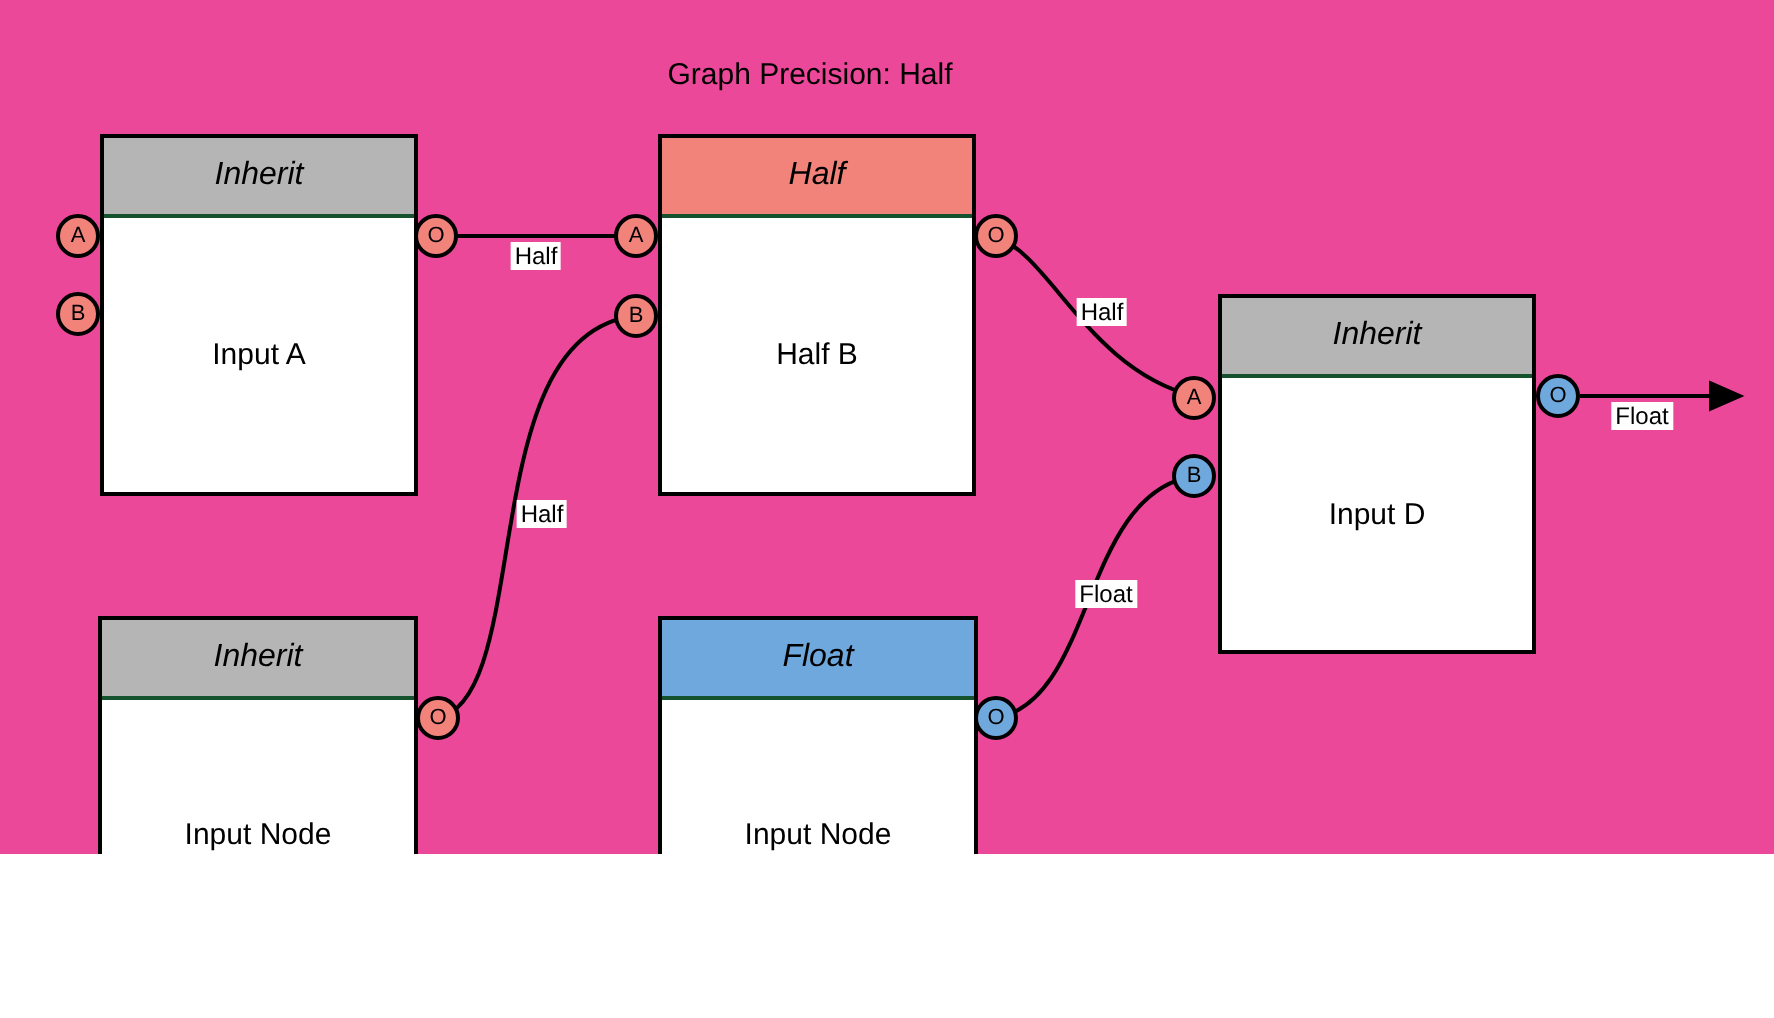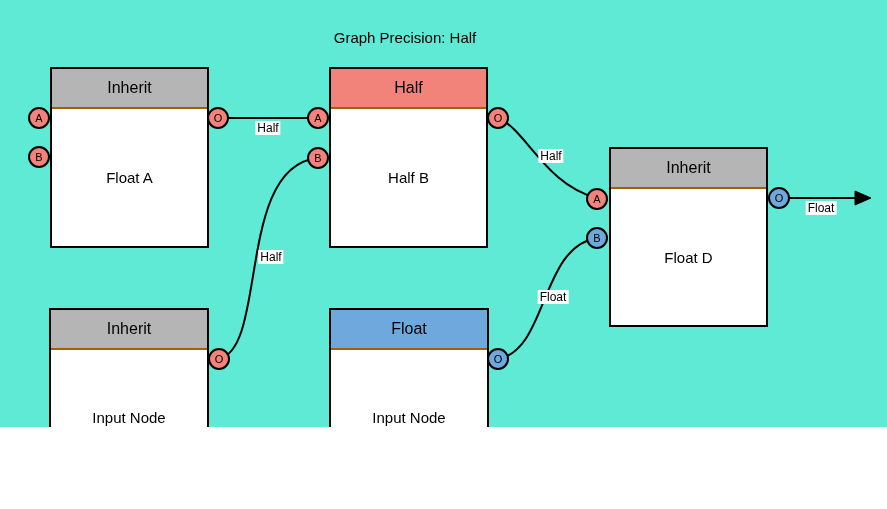--- a/index.html
+++ b/index.html
@@ -1,31 +1,31 @@
 <!DOCTYPE html>
 <html><head>
 <meta charset="utf-8">
 <style>
   html,body { margin:0; padding:0; background:#ffffff; }
   .canvas {
-    position:relative; width:887px; height:427px; background:#5eead4;
+    position:relative; width:887px; height:427px; background:#ec4899;
     font-family:"Liberation Sans", sans-serif; color:#000; overflow:hidden;
   }
   .graph-title {
     position:absolute; left:405px; top:29px; transform:translateX(-50%);
     font-size:15px; white-space:nowrap;
   }
   .node {
     position:absolute; border:2px solid #000; background:#fff;
     box-sizing:border-box; display:flex; flex-direction:column; z-index:2;
   }
   .node-header {
-    height:38px; border-bottom:2px solid #a16207; box-sizing:content-box;
+    height:38px; border-bottom:2px solid #14532d; box-sizing:content-box;
     display:flex; align-items:center; justify-content:center;
-    font-size:16px; flex:0 0 auto;
+    font-size:16px; flex:0 0 auto;font-style:italic;
   }
   .node-body {
     flex:1 1 auto; display:flex; align-items:center; justify-content:center;
     font-size:15px;
   }
   .node-a   { left:50px;  top:67px;  width:159px; height:181px; }
   .node-b   { left:329px; top:67px;  width:159px; height:181px; }
   .node-d   { left:609px; top:147px; width:159px; height:180px; }
   .input-1  { left:49px;  top:308px; width:160px; height:179px; }
   .input-2  { left:329px; top:308px; width:160px; height:179px; }
@@ -73,31 +73,31 @@
     <line x1="218" y1="118" x2="318" y2="118"></line>
     <path d="M 219 359 C 268 348 236 166 318 158"></path>
     <path d="M 499 119 C 525 128 545 185 597 198"></path>
     <path d="M 498 359 C 548 350 540 247 597 238"></path>
     <line x1="790" y1="198" x2="855" y2="198"></line>
     <polygon points="855,191 871,198 855,205"></polygon>
   </svg>
 
   <div class="node node-a">
     <div class="node-header" style="background-color: rgb(181, 181, 181);">Inherit</div>
-    <div class="node-body">Float A</div>
+    <div class="node-body">Input A</div>
   </div>
 
   <div class="node node-b">
     <div class="node-header" style="background-color: rgb(242, 131, 123);">Half</div>
     <div class="node-body">Half B</div>
   </div>
 
   <div class="node node-d">
     <div class="node-header" style="background-color: rgb(181, 181, 181);">Inherit</div>
-    <div class="node-body">Float D</div>
+    <div class="node-body">Input D</div>
   </div>
 
   <div class="node input-1">
     <div class="node-header" style="background-color: rgb(181, 181, 181);">Inherit</div>
     <div class="node-body">Input Node</div>
   </div>
 
   <div class="node input-2">
     <div class="node-header" style="background-color: rgb(111, 168, 220);">Float</div>
     <div class="node-body">Input Node</div>

